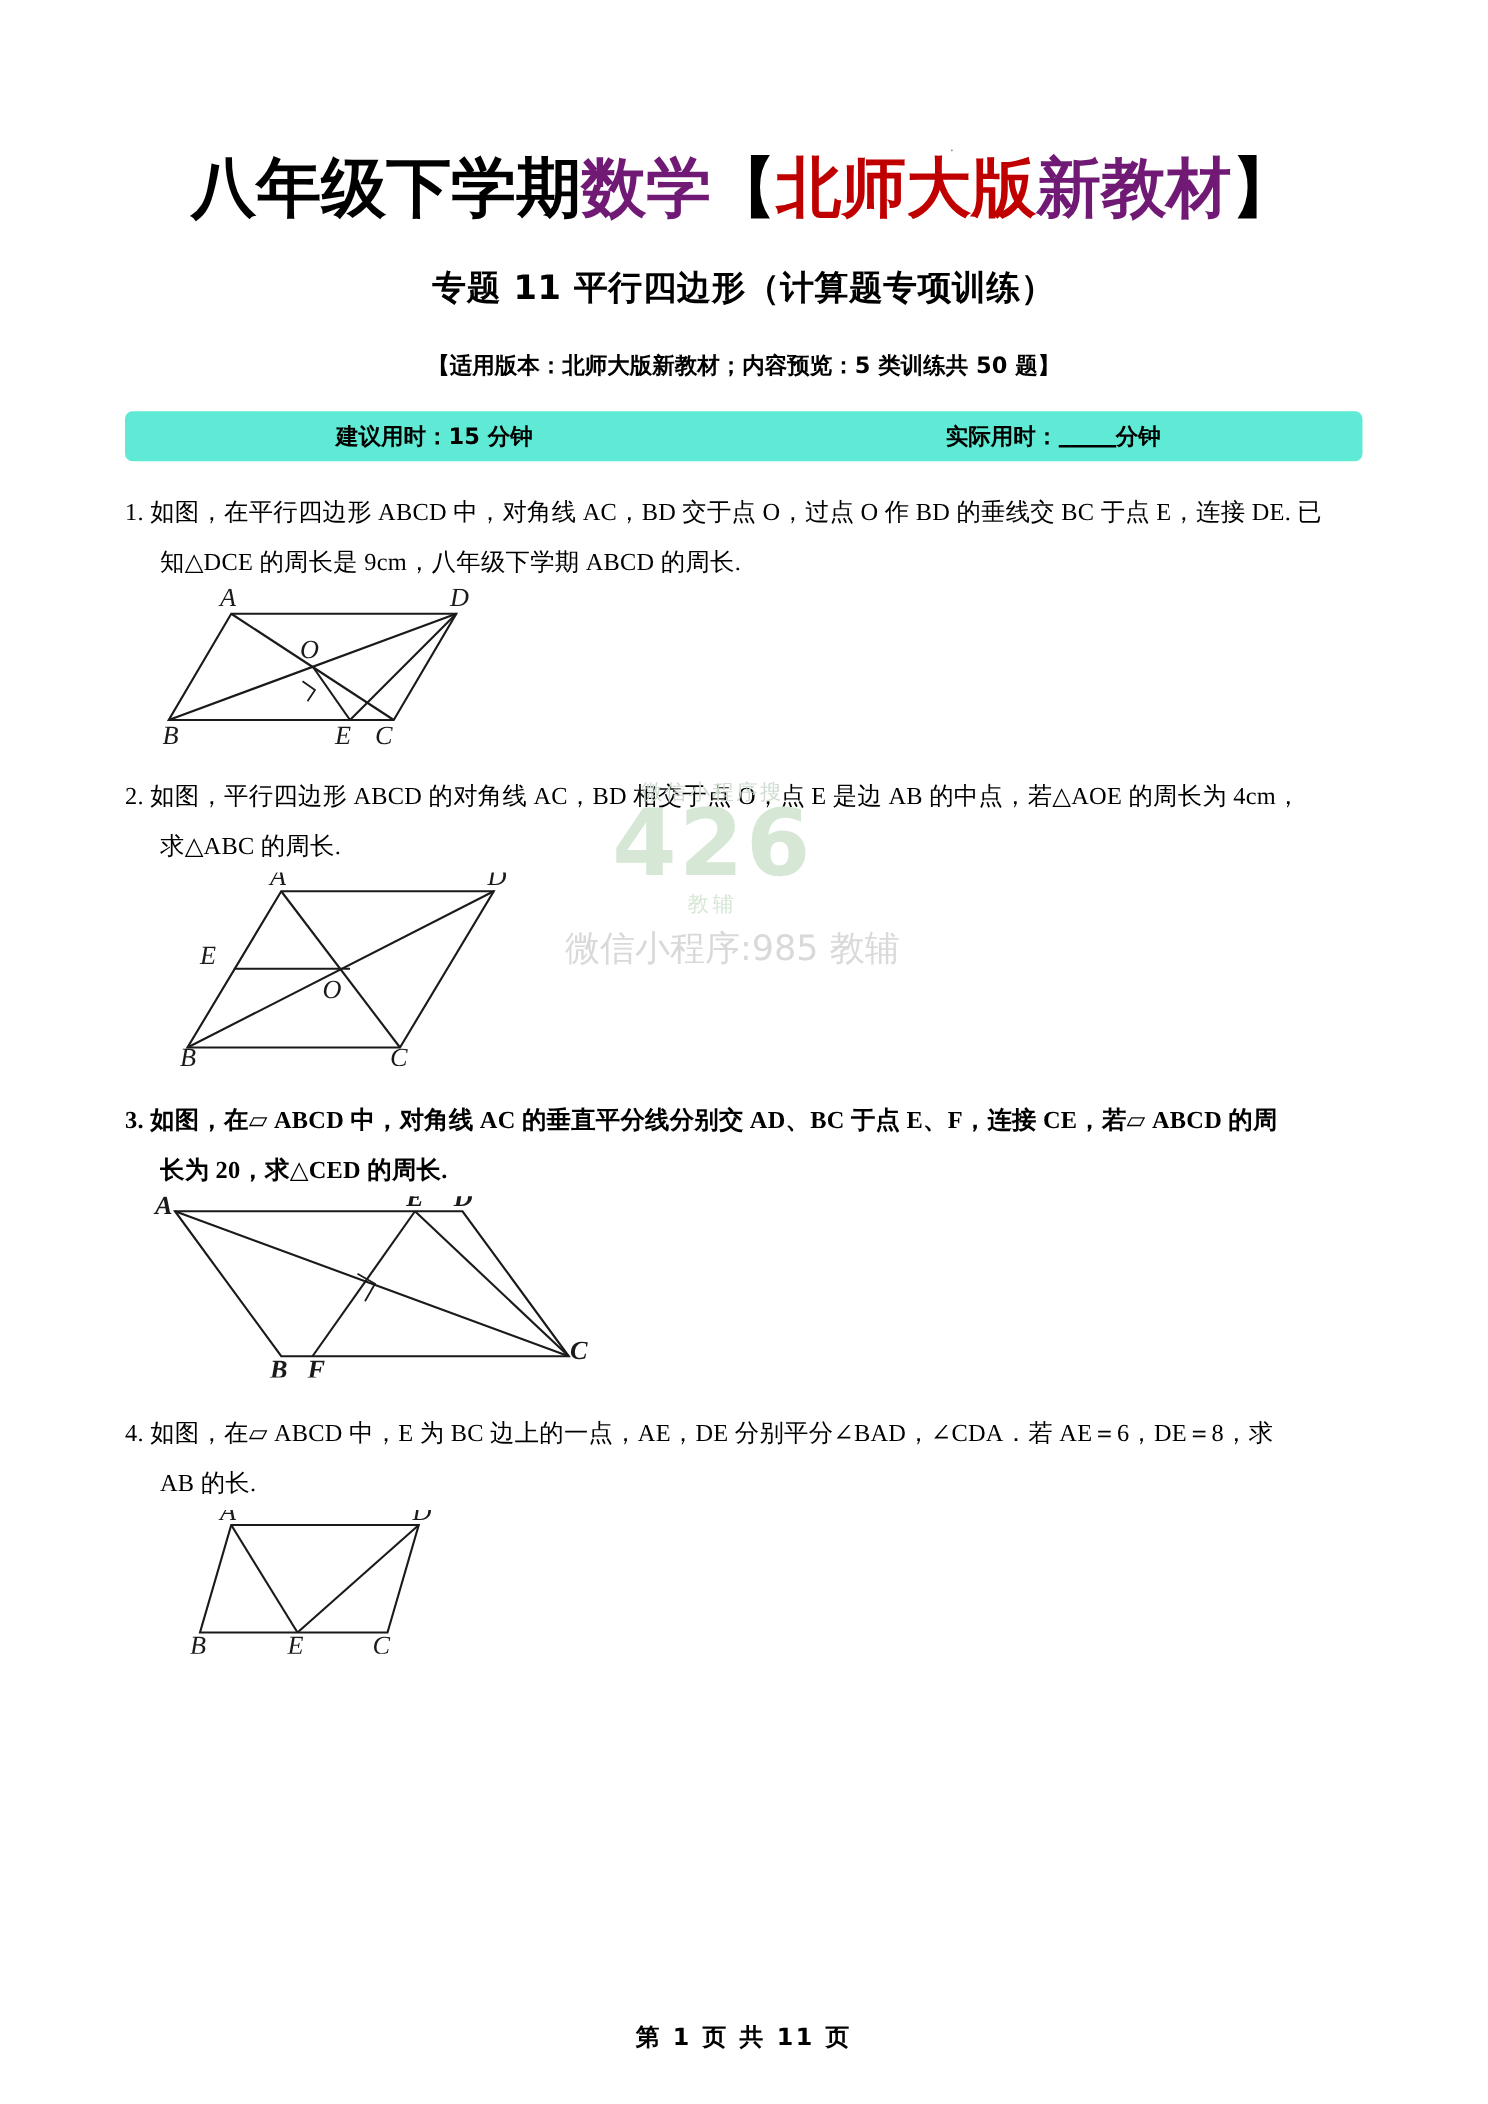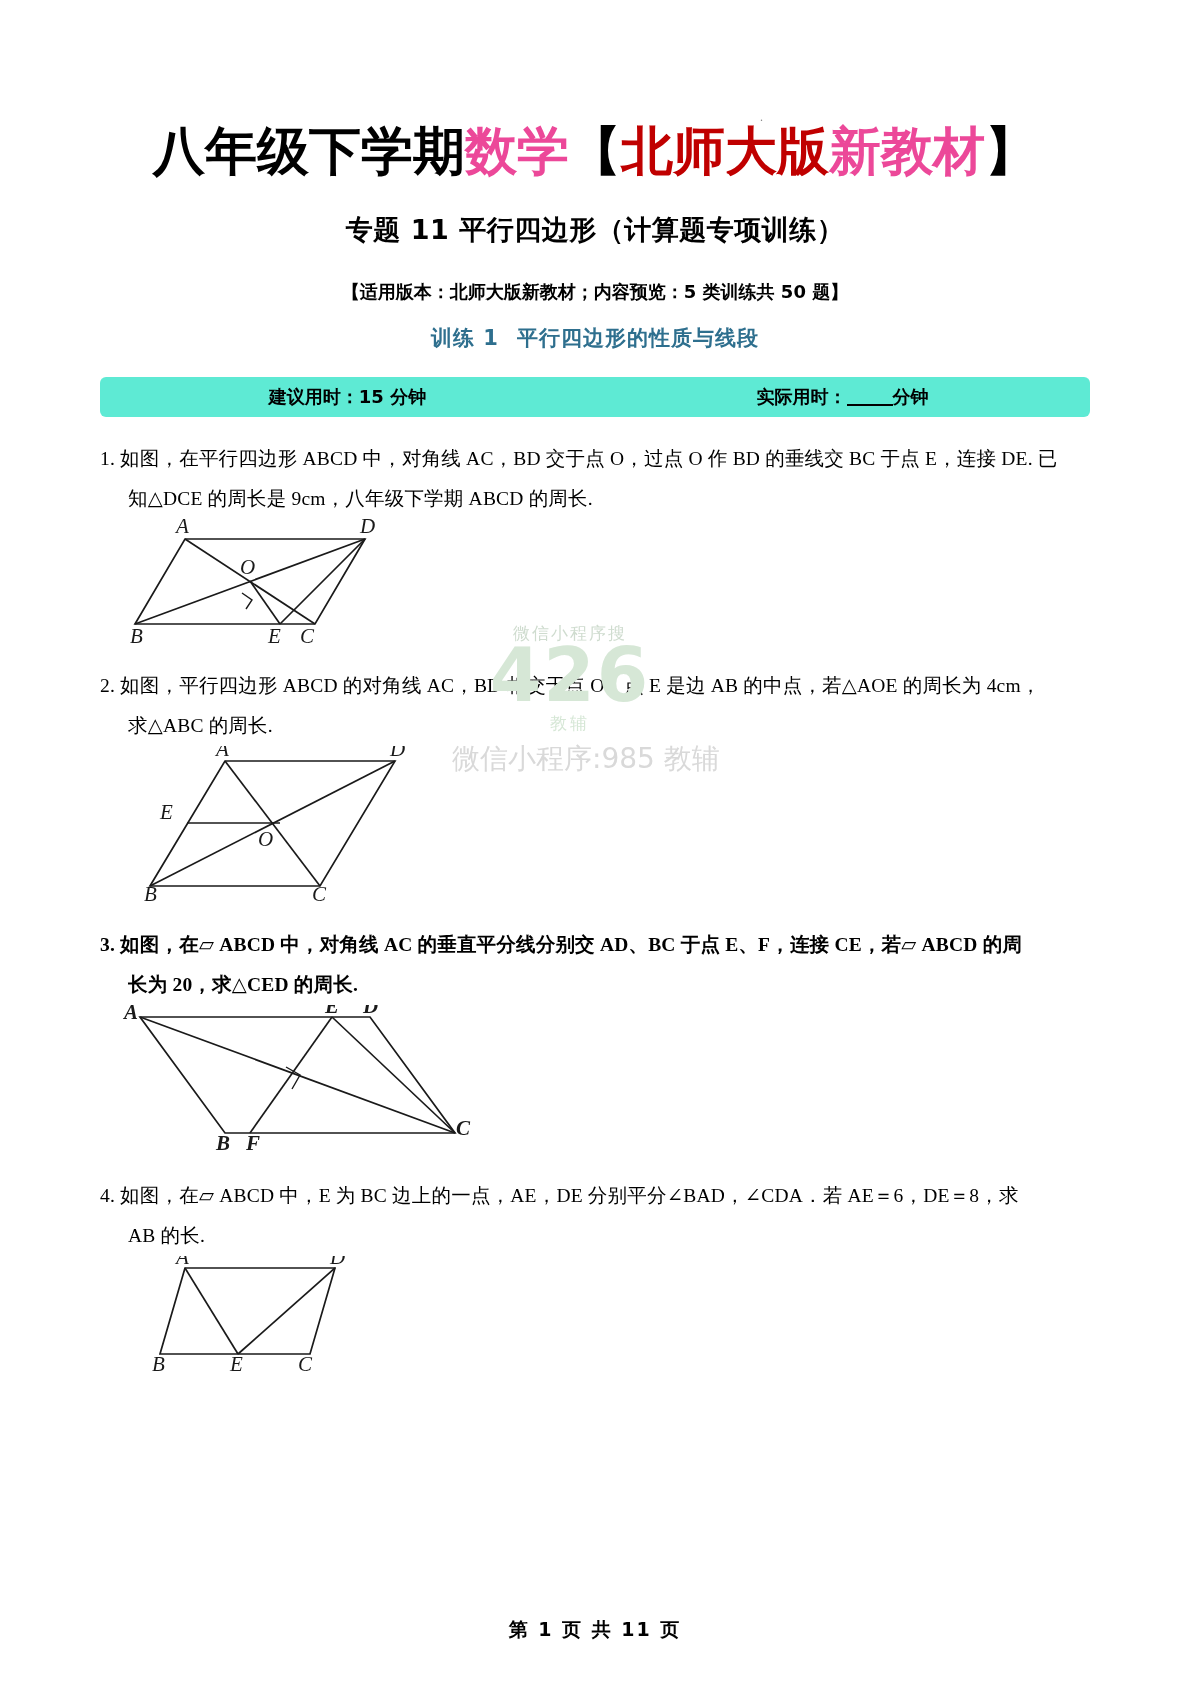--- a/index.html
+++ b/index.html
@@ -27,23 +27,23 @@
     margin-top: 122px;
     font-family: "DejaVu Sans", "Liberation Sans", sans-serif;
     font-weight: 900;
     font-size: 52px;
     letter-spacing: 0px;
     line-height: 1.15;
     white-space: nowrap;
   }
   .doc-title span { display: inline; }
   .t-black { color: #000000; }
-  .t-blue  { color: #ec4899; }
+  .t-blue  { color: #701a75; }
   .t-red   { color: #c00000; }
-  .t-green { color: #ec4899; }
+  .t-green { color: #701a75; }
 
   .doc-subtitle {
     text-align: center;
     margin-top: 30px;
     font-family: "DejaVu Sans", "Liberation Sans", sans-serif;
     font-weight: 700;
     font-size: 27px;
     letter-spacing: .5px;
   }
   .doc-meta {
@@ -171,23 +171,20 @@
   <div class="dot-top">.</div>
 
   <div class="doc-title">
     <span class="t-black">八年级下学期</span><span class="t-blue">数学</span><span class="t-black">【</span><span class="t-red">北师大版</span><span class="t-green">新教材</span><span class="t-black">】</span>
   </div>
 
   <div class="doc-subtitle">专题 11  平行四边形（计算题专项训练）</div>
 
   <div class="doc-meta">【适用版本：北师大版新教材；内容预览：5 类训练共 50 题】</div>
 
-  <div class="section-heading">
-    <span>训练 1</span><span class="gap"></span><span>平行四边形的性质与线段</span>
-  </div>
 
   <div class="timer-bar">
     <div class="timer-left">建议用时：15 分钟</div>
     <div class="timer-right">
       <span>实际用时：</span><span class="blank-line"></span><span>分钟</span>
     </div>
   </div>
 
   <div class="q-block q1">
     <div class="q-line">

